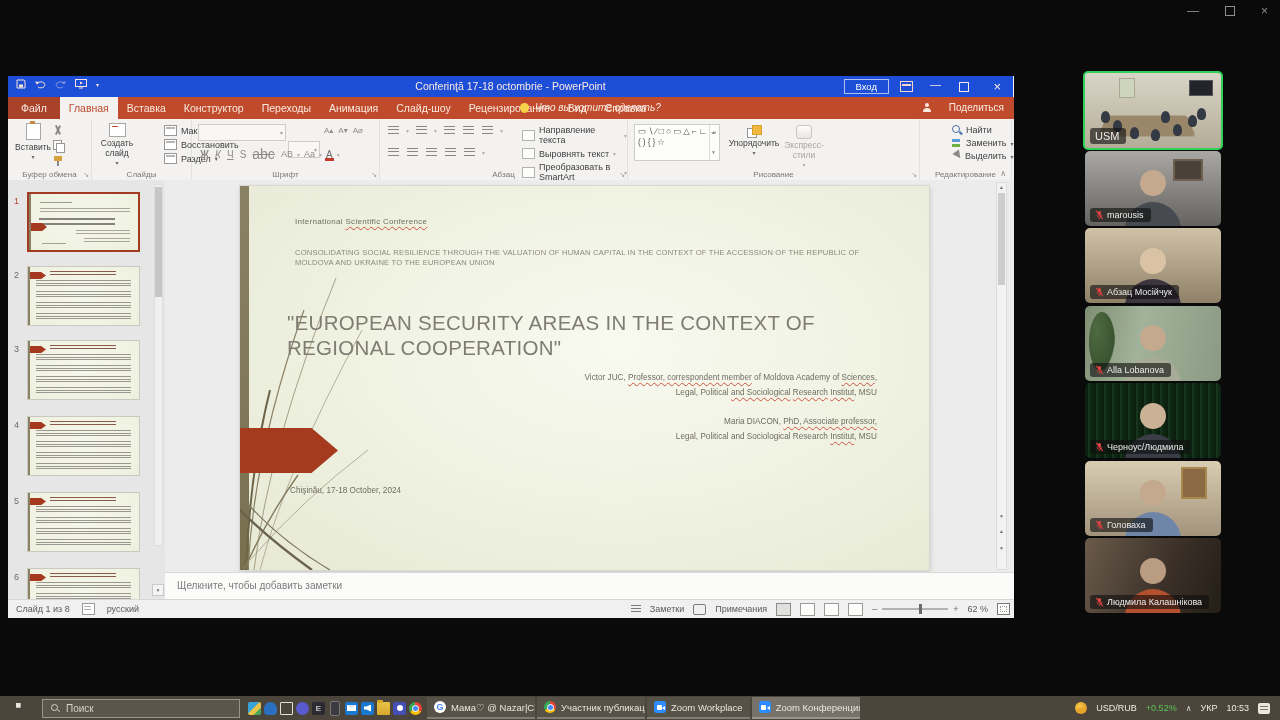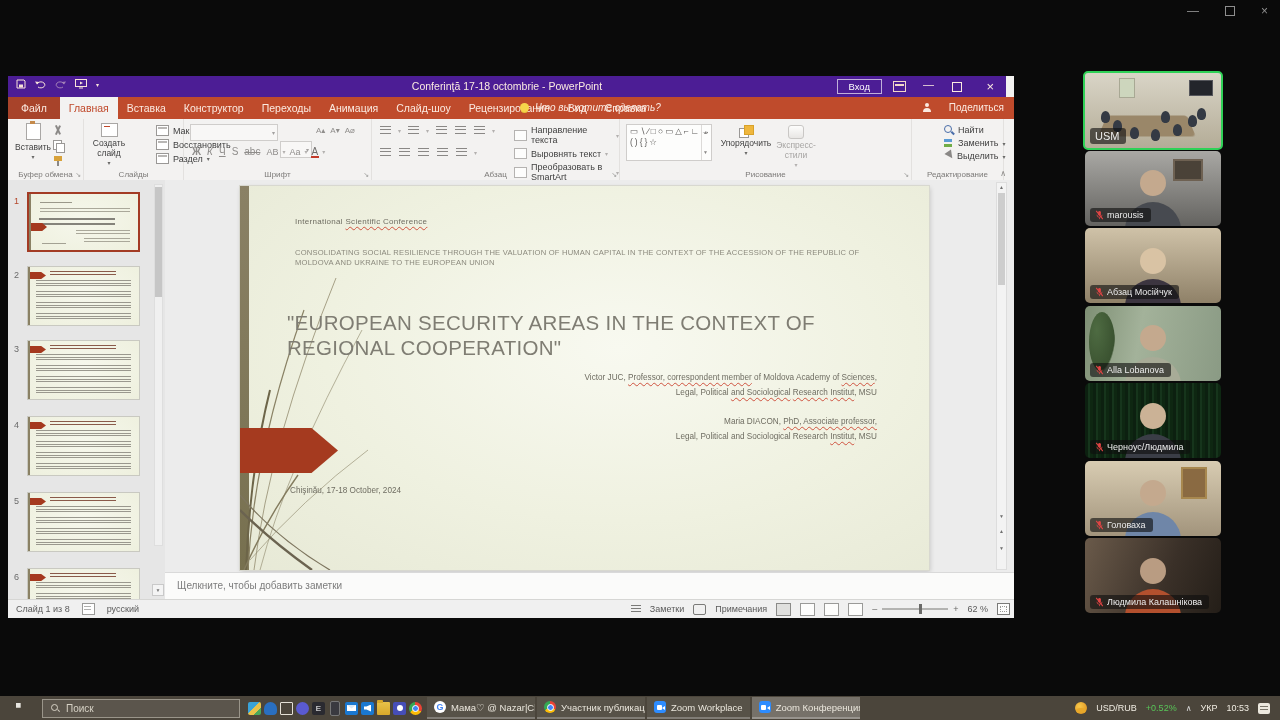--- a/index.html
+++ b/index.html
@@ -3,21 +3,21 @@
 <meta charset="utf-8">
 <style>
   html,body{margin:0;padding:0;}
   body{width:1280px;height:720px;background:#0a0a0a;font-family:"Liberation Sans",sans-serif;position:relative;overflow:hidden;-webkit-font-smoothing:antialiased;}
   .abs{position:absolute;}
   
   #screen-ctrl{top:4px;right:12px;display:flex;gap:26px;color:#8f8f8f;font-size:12px;align-items:center;}
   .sc-restore{width:8px;height:8px;border:1px solid #8f8f8f;display:inline-block;}
   
   #ppt{left:8px;top:76px;width:1006px;height:542px;background:#f3f2f1;}
-  .titlebar{position:absolute;left:0;top:0;right:8px;height:21px;background:#4c1d95;color:#f8e3d9;}
+  .titlebar{position:absolute;left:0;top:0;right:1px;height:21px;background:#1d4ed8;color:#f8e3d9;}
   .qat{position:absolute;left:8px;top:3px;display:flex;gap:9px;align-items:center;}
   .qat svg{display:block;}
   .tb-title{position:absolute;left:0;right:0;top:4px;text-align:center;font-size:10.5px;color:#fbeae1;}
   .btn-signin{position:absolute;right:124px;top:3px;border:1px solid rgba(255,255,255,.65);color:#fff;font-size:9.5px;padding:1px 11px;cursor:default;}
   .tb-ribbonopts{position:absolute;right:100px;top:5px;width:11px;height:9px;border:1px solid #f2d6c9;}
   .tb-ribbonopts::after{content:"";position:absolute;left:1px;top:2px;right:1px;height:2px;background:#f2d6c9;}
   .tb-min{position:absolute;right:72px;top:2px;font-size:11px;color:#fbeae1;}
   .tb-res{position:absolute;right:44px;top:6px;width:8px;height:8px;border:1px solid #fbeae1;}
   .tb-close{position:absolute;right:12px;top:3px;font-size:13px;color:#fbeae1;}
   
@@ -35,21 +35,21 @@
   .ribbon{position:absolute;left:0;top:43px;right:0;height:61px;background:#f3f2f1;border-bottom:1px solid #d8d6d4;display:flex;}
   .rgroup{position:relative;border-right:1px solid #e3e1df;height:100%;box-sizing:border-box;flex:none;}
   .rg-label{position:absolute;bottom:1px;left:0;right:0;text-align:center;font-size:8px;color:#7c7a78;}
   .rg-dl{position:absolute;bottom:1px;right:2px;font-size:7px;color:#9a9a98;}
   .bigbtn{display:flex;flex-direction:column;align-items:center;font-size:8.5px;color:#3f3f3f;text-align:center;line-height:10px;}
   .caret{font-size:6px;color:#6a6a68;}
   .caret.dis{color:#b3b1af;}
   .dis{color:#a7a5a3;}
   .minirow{display:flex;align-items:center;gap:3px;font-size:9px;color:#3f3f3f;padding-left:24px;}
   
-  .g-clip{width:76px;}
+  .g-clip{width:84px;}
   .paste-ic{width:13px;height:15px;background:#fff;border:1px solid #a9a7a5;position:relative;margin-bottom:2px;}
   .paste-ic::before{content:"";position:absolute;left:3px;top:-3px;width:5px;height:3px;background:#c58a4a;}
   .icut,.icopy,.ipaint{width:13px;height:11px;position:relative;}
   .icut::before,.icut::after{content:"";position:absolute;left:5px;top:0;width:1.5px;height:10px;background:#8a8886;}
   .icut::before{transform:rotate(25deg);}
   .icut::after{transform:rotate(-25deg);}
   .icopy::before{content:"";position:absolute;left:1px;top:0;width:7px;height:8px;border:1px solid #9a9896;background:#fff;}
   .icopy::after{content:"";position:absolute;left:4px;top:3px;width:7px;height:8px;border:1px solid #9a9896;background:#fff;}
   .ipaint::before{content:"";position:absolute;left:2px;top:1px;width:8px;height:5px;background:#d8a23a;}
   .ipaint::after{content:"";position:absolute;left:5px;top:6px;width:2px;height:5px;background:#8a8886;}
@@ -61,21 +61,21 @@
   .mini-ic::before{content:"";position:absolute;left:1px;top:1px;right:1px;height:1.5px;background:#b9b7b5;}
   
   .g-font{width:188px;}
   .selbox{height:15px;background:#f8f7f6;border:1px solid #cfcdcb;position:relative;}
   .selbox .sb-c{position:absolute;right:2px;top:4px;font-size:6px;color:#a3a1a0;}
   .fbtn{font-size:10px;color:#8f8d8b;padding:0 2px;}
   .fbtn.f0{font-weight:bold;}
   .fbtn.f1{font-style:italic;}
   .fbtn.f2{text-decoration:underline;}
   .fbtn.f3{}
-  .fbtn.f4{text-decoration:line-through;font-size:10px;}
+  .fbtn.f4{text-decoration:line-through;font-size:14px;}
   .fbtn.f5,.fbtn.f6{font-size:9px;}
   .fbtn.f7{color:#6f6d6b;position:relative;}
   .fbtn.f7::after{content:"";position:absolute;left:1px;right:1px;bottom:-1px;height:2.5px;background:#c33b2b;}
   .fsmall{font-size:8px;color:#8f8d8b;}
   
   .g-par{width:248px;}
   .pbox{width:13px;height:11px;background:repeating-linear-gradient(180deg,#8a8886 0 1px,transparent 1px 3.4px);background-size:11px 10px;background-position:1px 1px;background-repeat:no-repeat;border:none;}
   .pstack{display:flex;flex-direction:column;gap:3px;font-size:9px;}
   .pstack .minirow{gap:4px;}
   .ic-sq{width:11px;height:9px;border:1px solid #b5b3b1;background:#fdfdfc;flex:none;}

